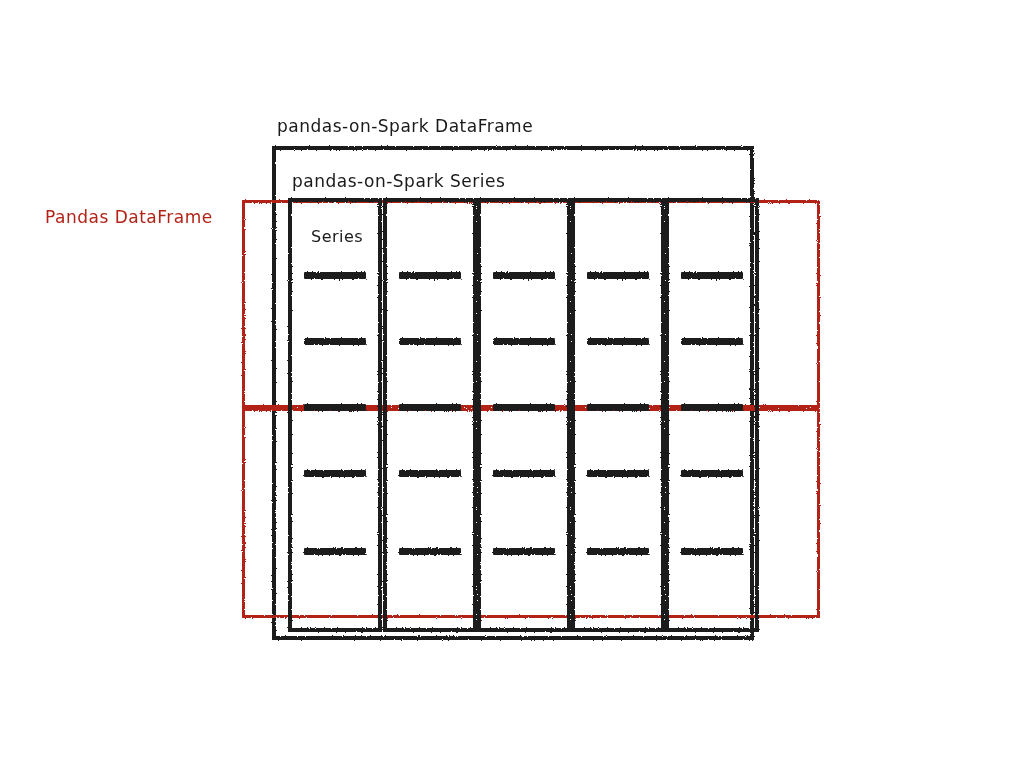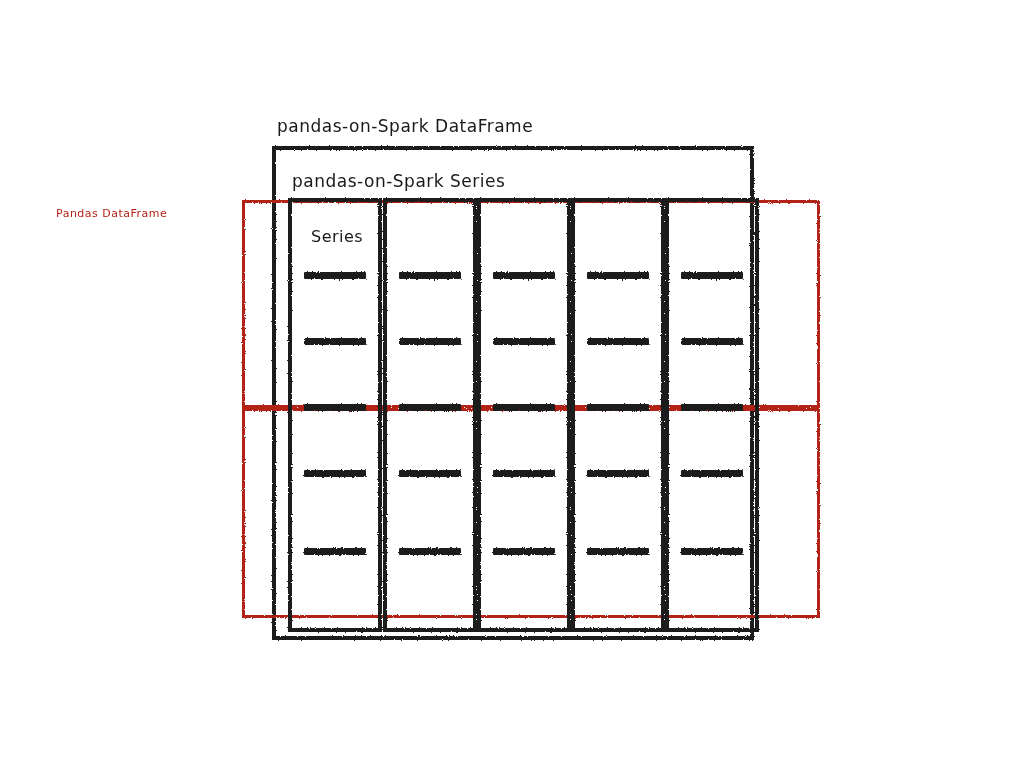--- a/index.html
+++ b/index.html
@@ -37,23 +37,23 @@
     left: 277px;
     top: 116px;
     font-size: 17px;
   }
   #title-psseries {
     left: 292px;
     top: 171px;
     font-size: 17px;
   }
   #title-pandas-df {
-    left: 56px;
+    left: 45px;
     top: 207px;
-    font-size: 11px;
+    font-size: 17px;
   }
   #cell-value-label {
     left: 311px;
     top: 227px;
     font-size: 16px;
   }
 
   
   #psdf-box {
     position: absolute;

